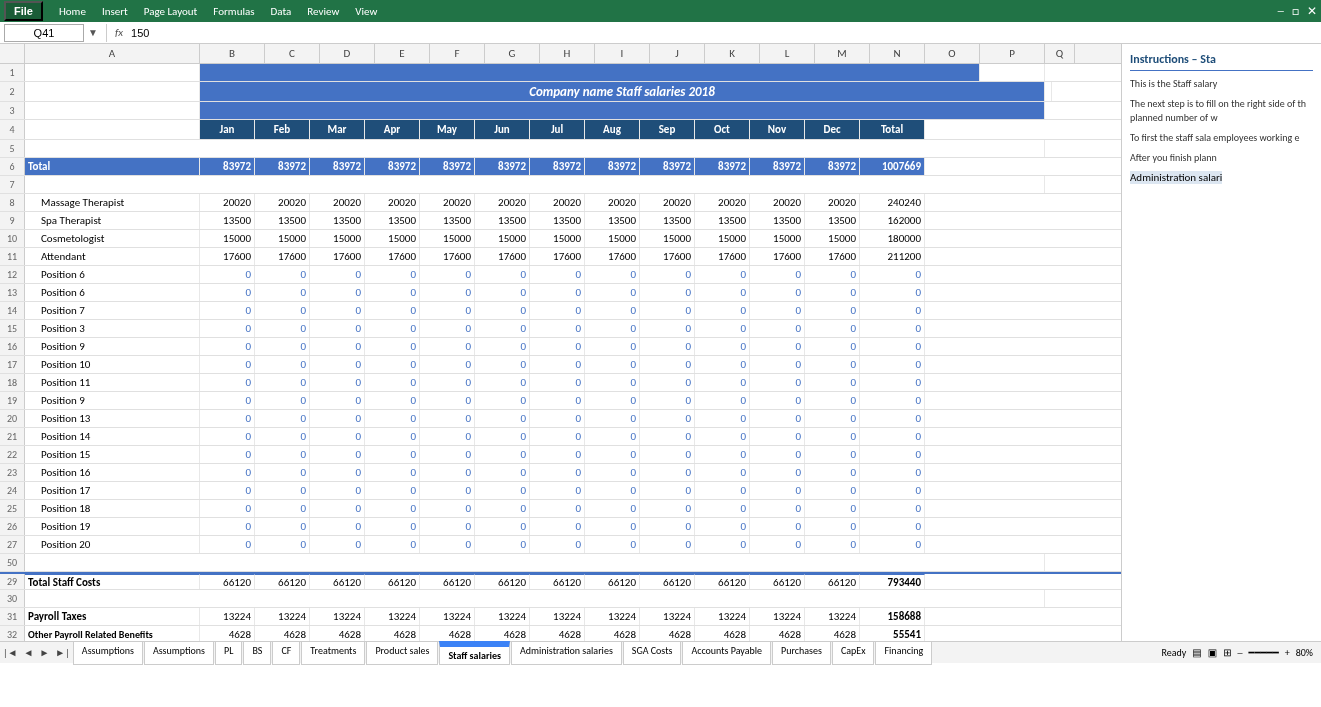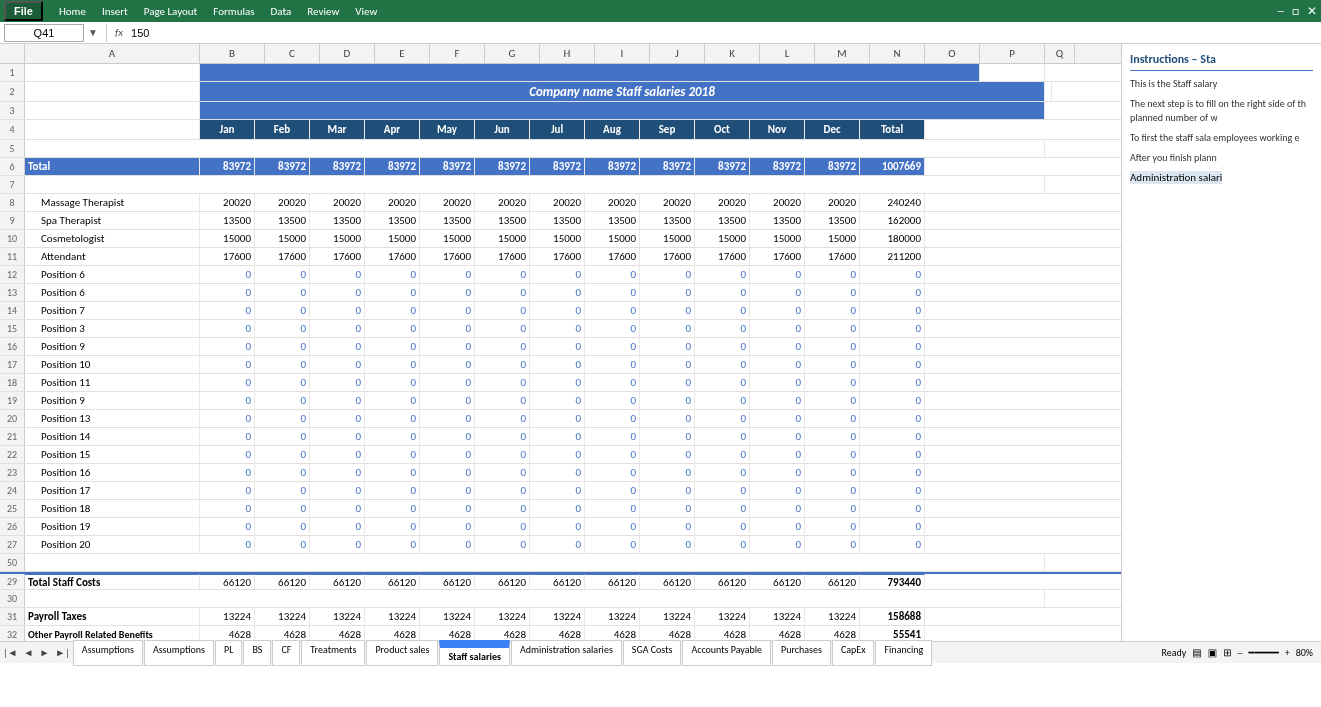--- a/index.html
+++ b/index.html
@@ -38,21 +38,21 @@
     .cell.blue-bg { background: #4472c4; color: white; font-weight: bold; font-style: italic; }
     .cell.dark-blue-bg { background: #1f4e79; color: white; font-weight: bold; }
     .cell.total-row { background: #4472c4; color: white; font-weight: bold; }
     
     
     .right-panel { width: 200px; border-left: 1px solid #ccc; padding: 8px; background: white; font-size: 11px; overflow: hidden; }
     .right-panel .panel-title { font-size: 12px; font-weight: bold; margin-bottom: 6px; border-bottom: 1px solid #4472c4; padding-bottom: 4px; color: #1f4e79; }
     .right-panel p { margin-bottom: 6px; line-height: 1.4; font-size: 10px; color: #333; }
     .right-panel .highlight { background: #dce6f1; display: inline; }
     .status-tab { padding: 2px 8px; border: 1px solid #ccc; background: white; font-size: 10px; cursor: pointer; white-space: nowrap; margin-right: 1px; }
-    .status-tab.active { background: white; border-top: 8px solid #3b82f6; font-weight: bold; }
+    .status-tab.active { background: white; border-top: 6px solid #3b82f6; font-weight: bold; }
 
     
     .sheet-nav { display: flex; align-items: center; }
     .nav-btn { font-size: 10px; padding: 0 3px; cursor: pointer; color: #444; }
   </style>
 </head>
 <body>
 
 <div class="title-bar">
   <button class="file-btn">File</button>

